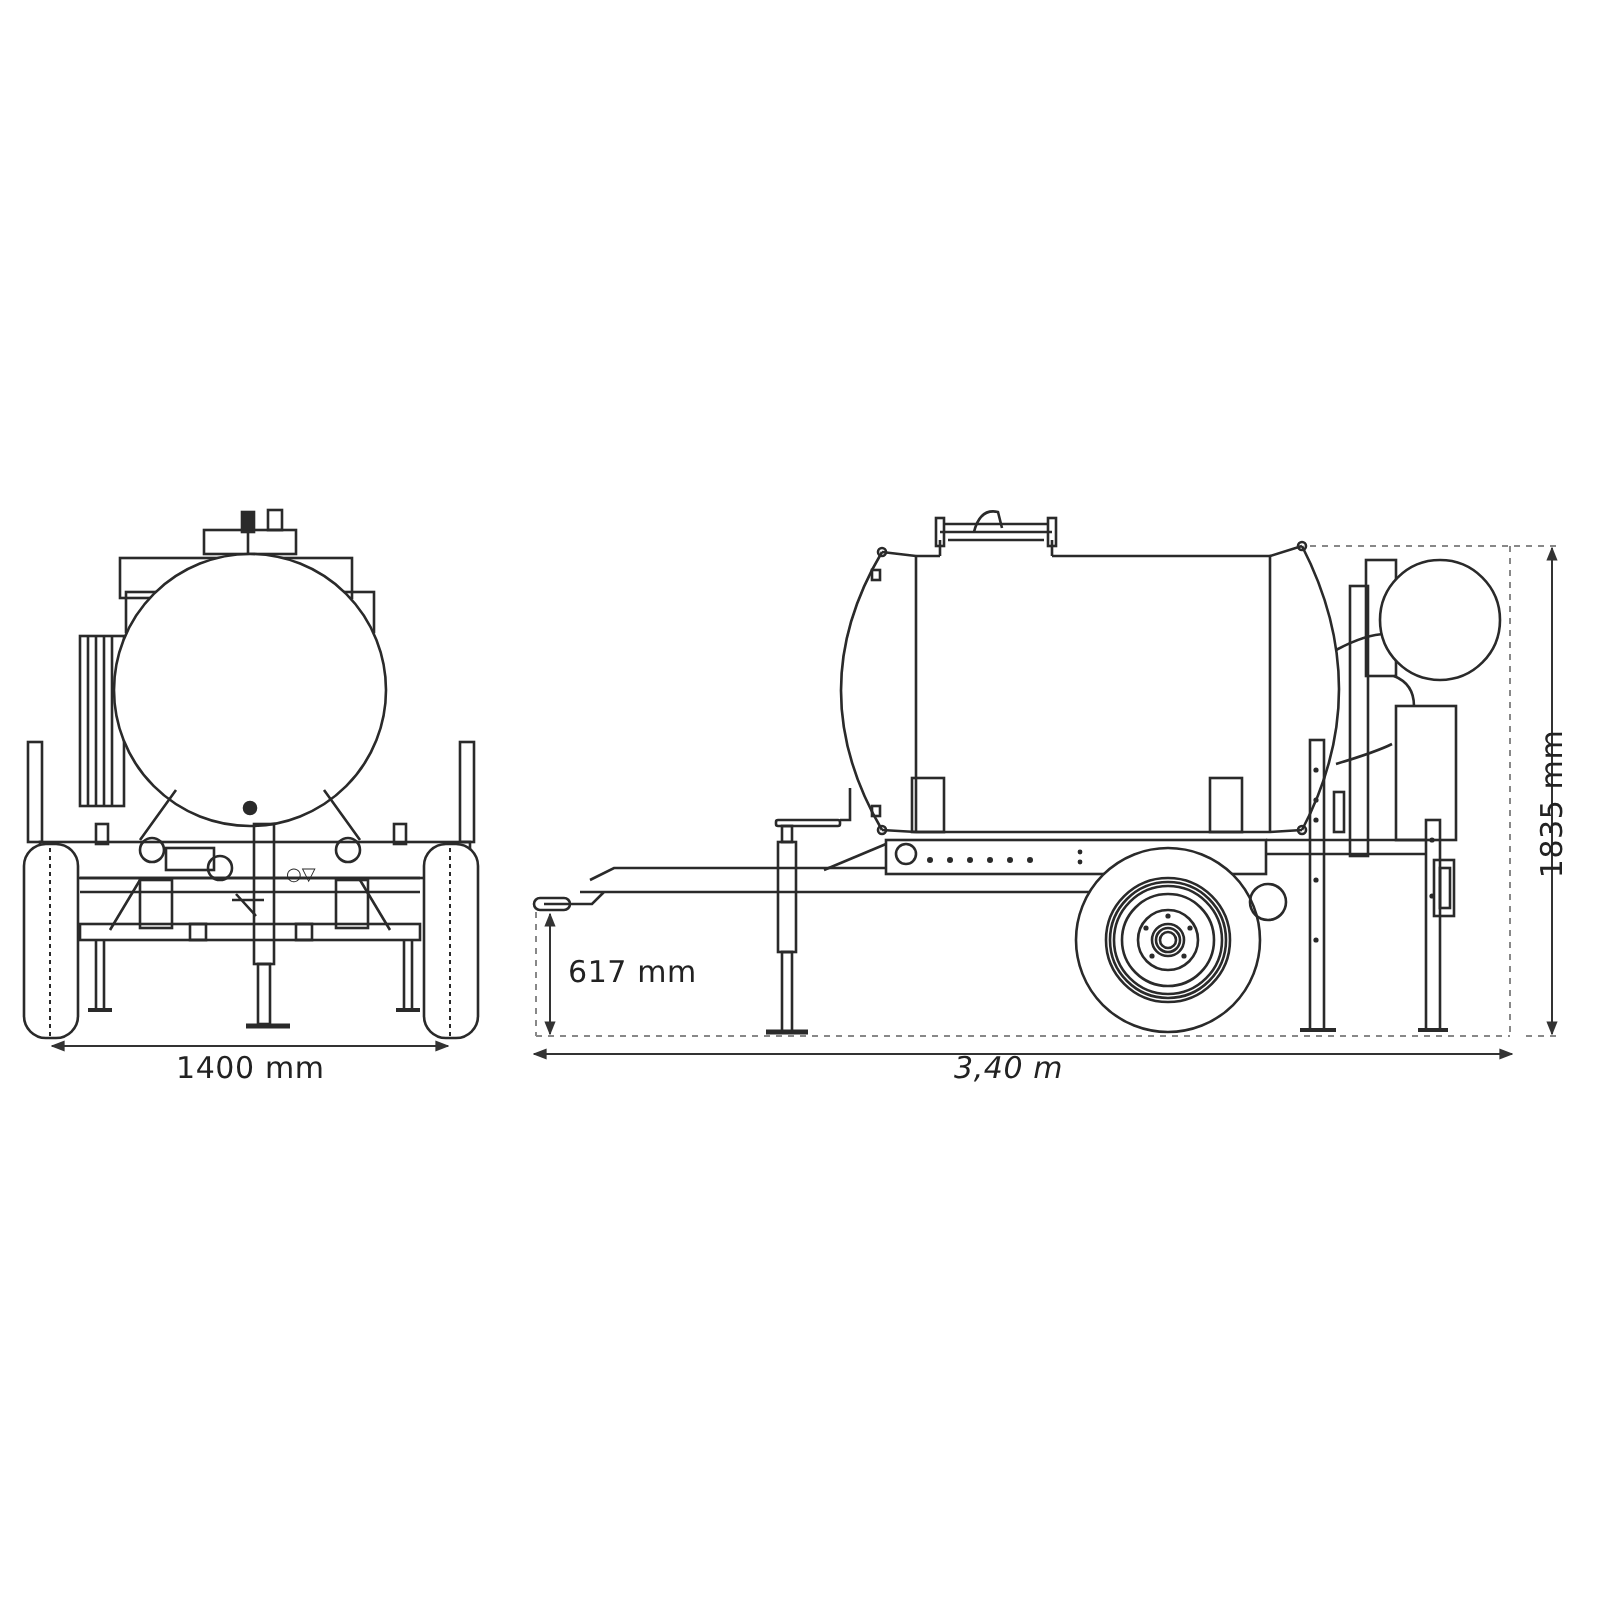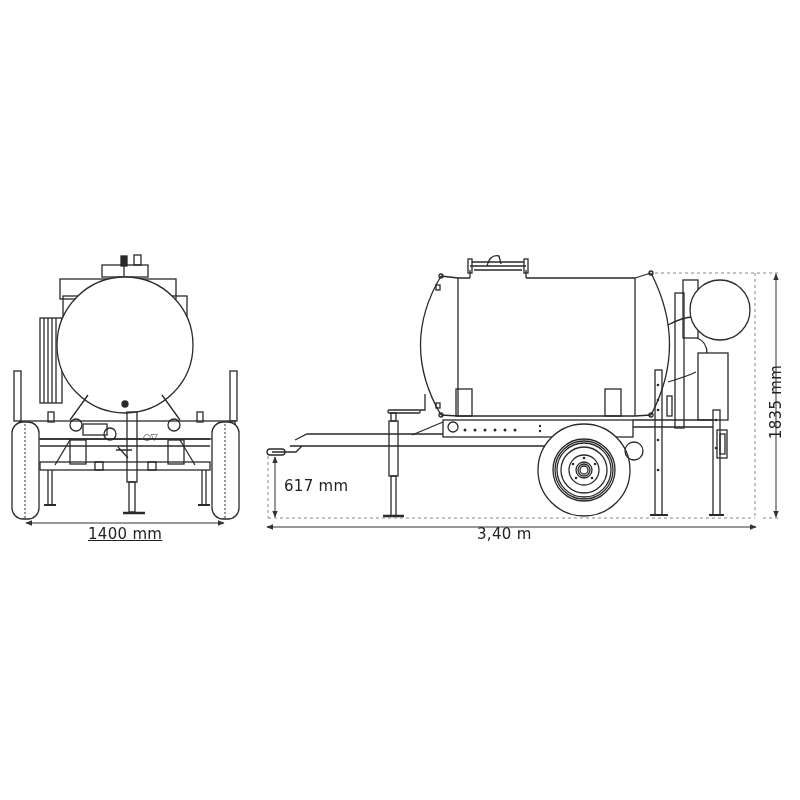--- a/index.html
+++ b/index.html
@@ -1,20 +1,20 @@
 <!DOCTYPE html>
 <html><head>
 <meta charset="utf-8">
 <style>
   html,body{margin:0;padding:0;background:#ffffff;}
   body{width:800px;height:800px;position:relative;overflow:hidden;font-family:"DejaVu Sans","Liberation Sans",sans-serif;}
   #drawing{position:absolute;left:0;top:0;width:800px;height:800px;}
   .lbl{position:absolute;color:#222;font-size:15px;letter-spacing:0.3px;white-space:nowrap;}
-  #lbl-width{left:88px;top:525px;text-decoration:underline;}
-  #lbl-length{left:477px;top:525px;}
+  #lbl-width{left:88px;top:525px;}
+  #lbl-length{left:477px;top:525px;font-style:italic;}
   #lbl-hitch{left:284px;top:477px;}
   #lbl-height{left:776px;top:402px;transform:translate(-50%,-50%) rotate(-90deg);transform-origin:center;}
 </style>
 </head>
 <body>
 
 <svg id="drawing" viewBox="0 0 800 800" xmlns="http://www.w3.org/2000/svg">
   <defs>
     <marker id="arr" viewBox="0 0 10 10" refX="9" refY="5" markerWidth="7" markerHeight="7" orient="auto-start-reverse">
       <path d="M0,1 L10,5 L0,9 z" fill="#333"></path>

